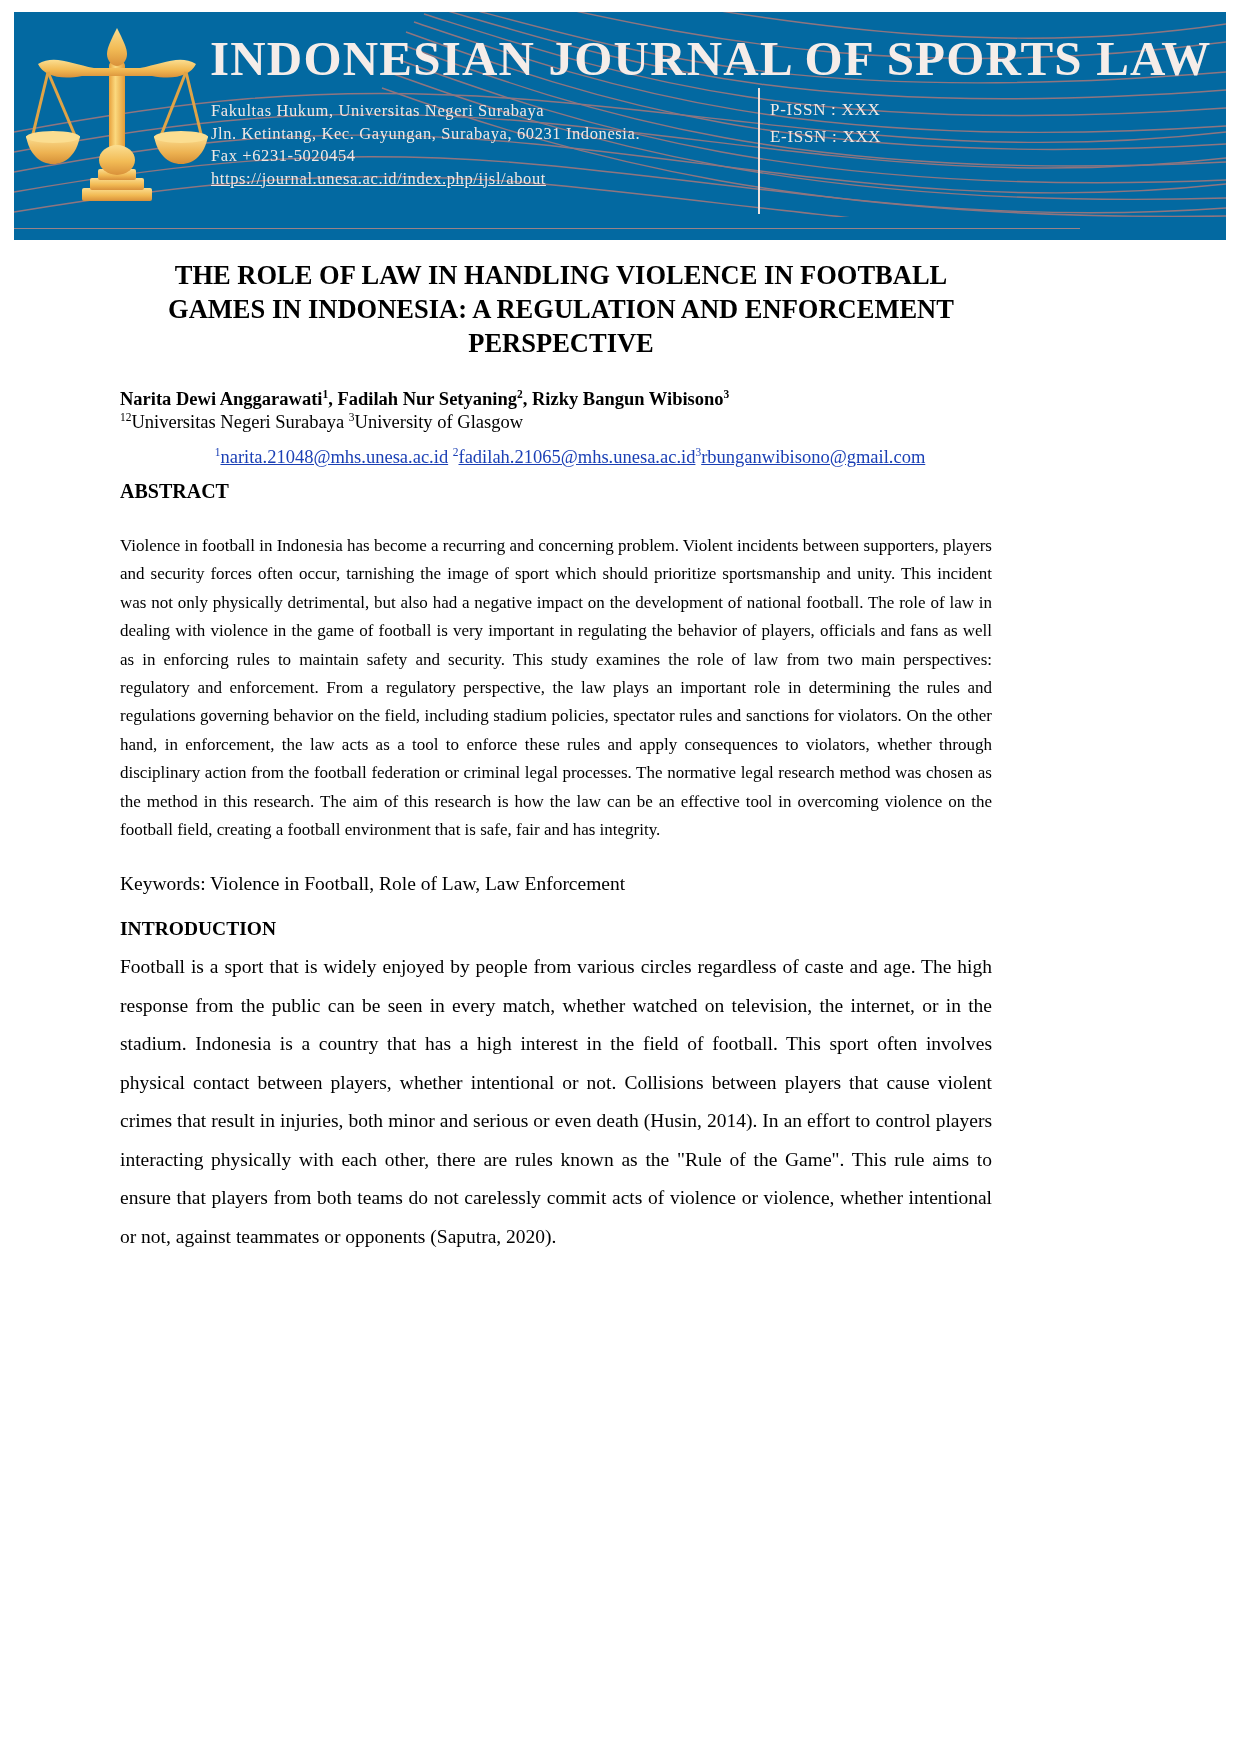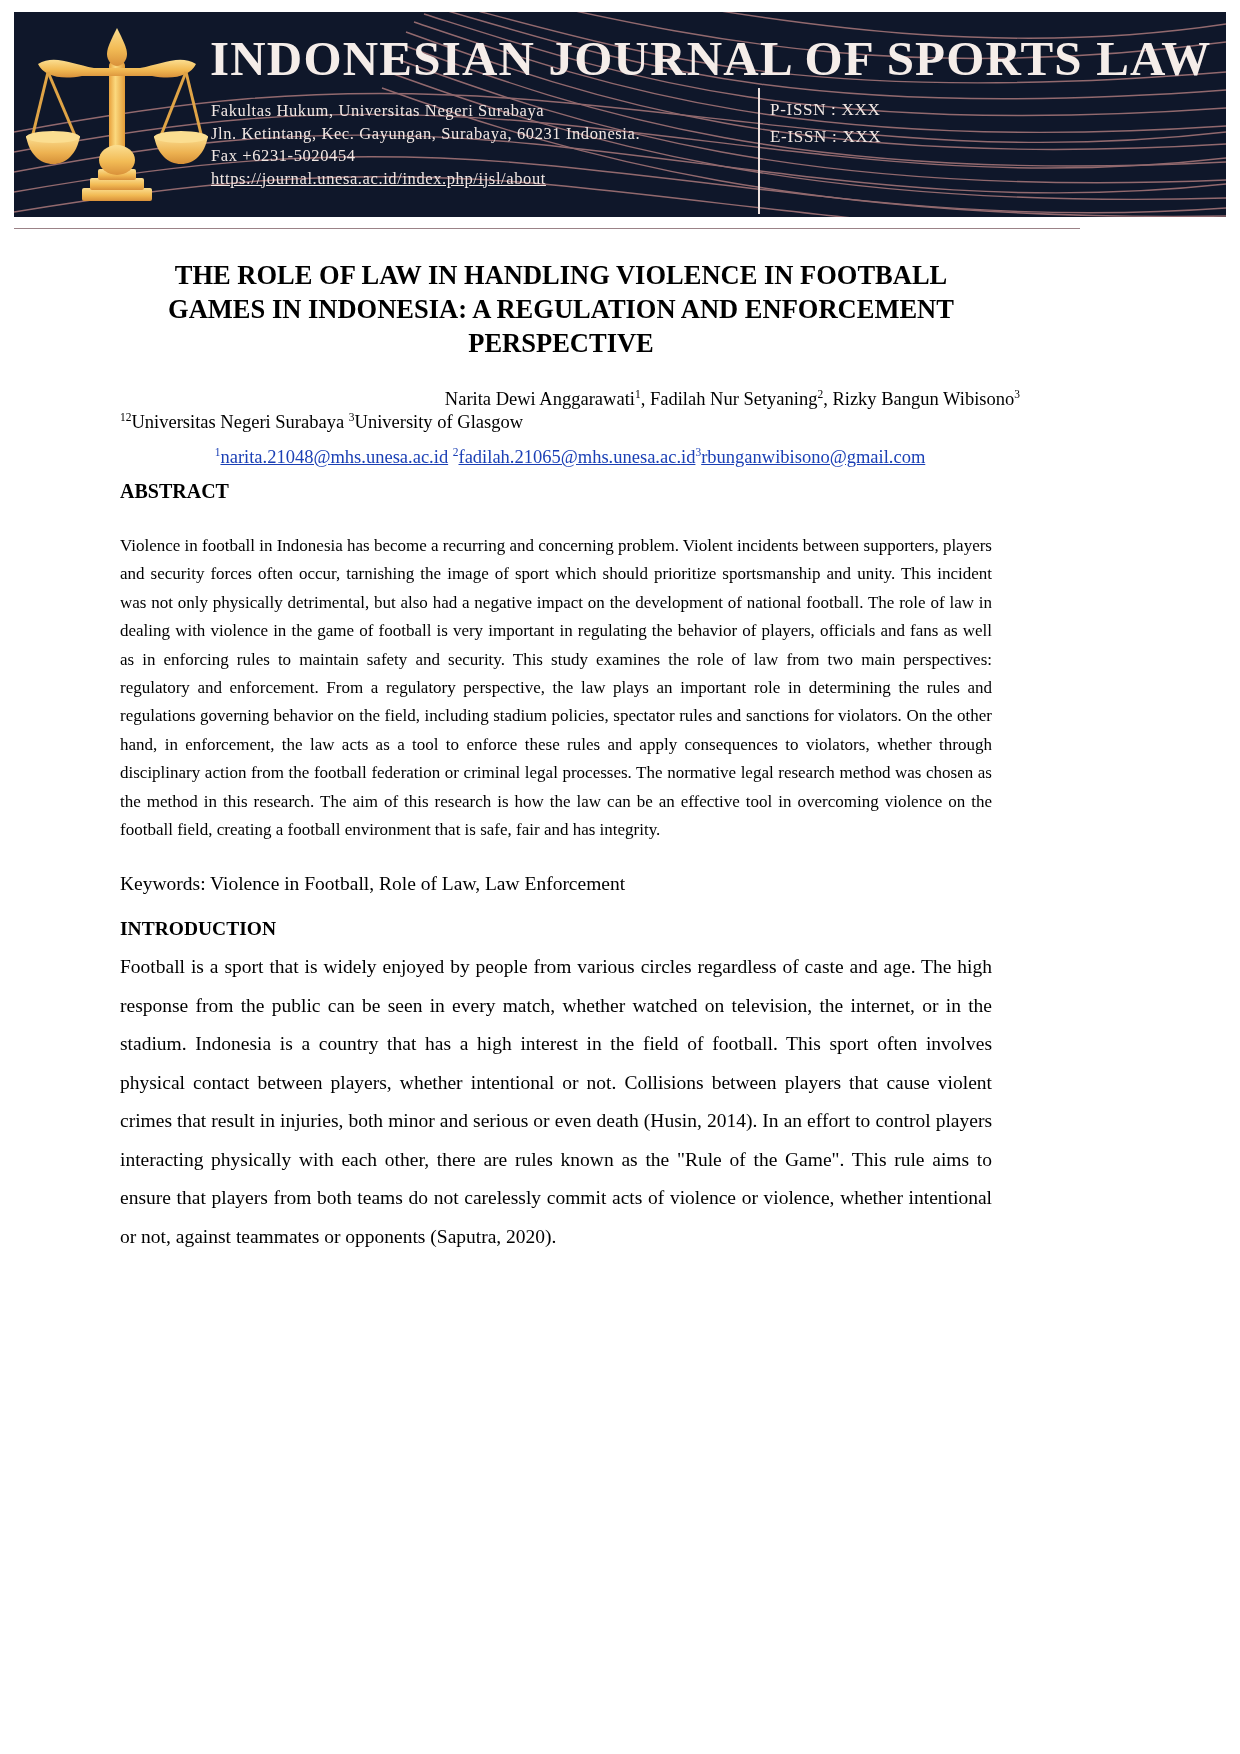--- a/index.html
+++ b/index.html
@@ -15,22 +15,22 @@
     position: relative;
     overflow: hidden;
   }
 
   
   .masthead {
     position: absolute;
     left: 14px;
     top: 12px;
     width: 1212px;
-    height: 205px;
-    background: #0f172a;
+    height: 228px;
+    background: #0369a1;
     overflow: hidden;
   }
   .wave-svg {
     position: absolute;
     left: 0; top: 0;
     width: 1212px;
     height: 205px;
     pointer-events: none;
   }
   .logo-wrap {
@@ -107,23 +107,24 @@
     text-align: center;
     font-weight: bold;
     font-size: 26.5px;
     line-height: 34px;
   }
   .authors {
     position: absolute;
     left: 120px;
     top: 388px;
     width: 900px;
-    text-align: right;
+    text-align: left;
     font-size: 18.5px;
     line-height: 22px;
+    font-weight: bold;
   }
   .affiliation {
     position: absolute;
     left: 120px;
     top: 411px;
     width: 900px;
     text-align: left;
     font-size: 18.5px;
     line-height: 22px;
   }

